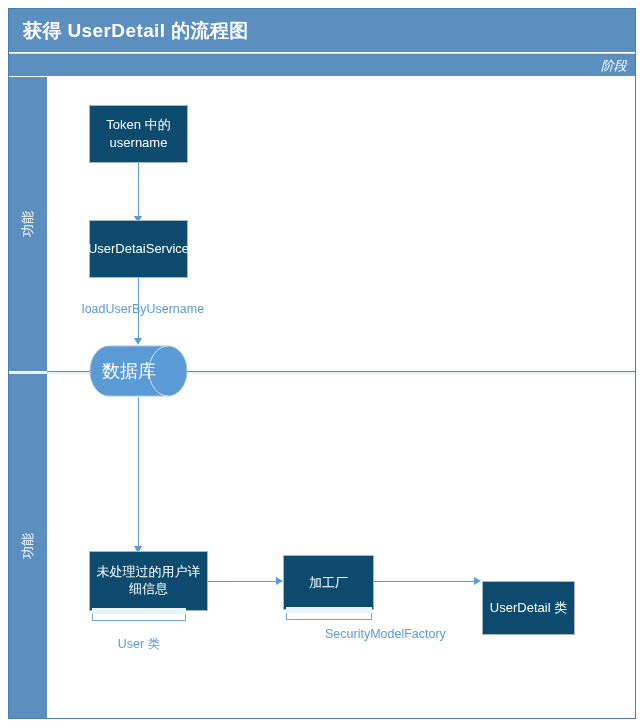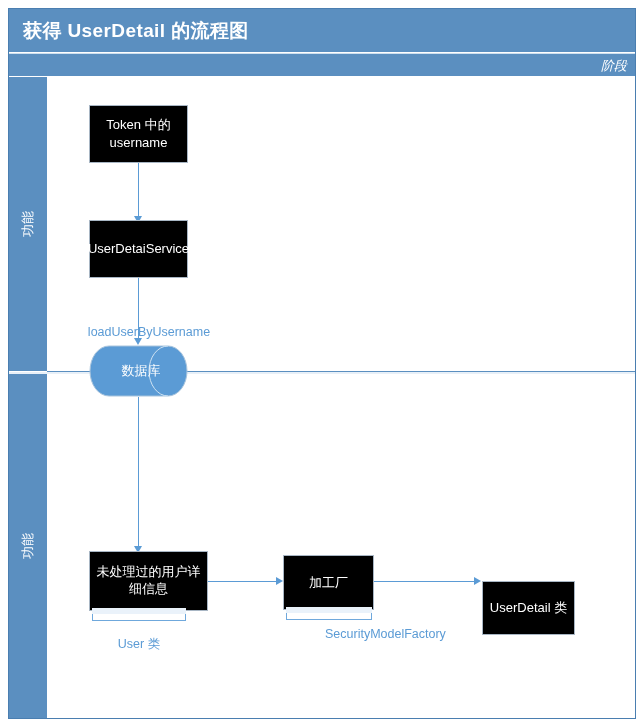--- a/index.html
+++ b/index.html
@@ -116,21 +116,21 @@
     left: 9px;
     top: 372px;
     width: 626px;
     height: 2px;
     background: #e8f0f8;
   }
 
   
   .node {
     position: absolute;
-    background: #000000;
+    background: #0c4a6e;
     border: 1px solid #a8b6c4;
     box-sizing: border-box;
     color: #ffffff;
     display: flex;
     align-items: center;
     justify-content: center;
     text-align: center;
     font-size: 13px;
     line-height: 1.35;
     padding: 2px 4px;
@@ -140,29 +140,29 @@
   .db {
     position: absolute;
     left: 89px;
     top: 345px;
     width: 100px;
     height: 52px;
   }
   .db svg { display: block; }
   .db-label {
     position: absolute;
-    left: 12px;
+    left: 0;
     top: 0;
     width: 80px;
     height: 52px;
     display: flex;
     align-items: center;
     justify-content: center;
     color: #ffffff;
-    font-size: 13px;
+    font-size: 18px;
     pointer-events: none;
   }
 
   
   .conn {
     position: absolute;
     background: #5b9bd5;
   }
   .conn-v { width: 1px; }
   .conn-h { height: 1px; }
@@ -272,19 +272,19 @@
   <div class="node" style="left:283px; top:555px; width:91px; height:55px;">加工厂</div>
 
   <div class="node" style="left:482px; top:581px; width:93px; height:54px;">UserDetail 类</div>
 
   <div class="bracket-fill" style="left:92px; top:608px; width:94px;"></div>
   <div class="bracket" style="left:92px; top:614px; width:94px;"></div>
 
   <div class="bracket-fill" style="left:286px; top:607px; width:86px;"></div>
   <div class="bracket" style="left:286px; top:613px; width:86px;"></div>
 
-  <div class="edge-label" style="left:78px; top:302px; width:142px;margin-top:23px;">loadUserByUsername</div>
+  <div class="edge-label" style="left:72px; top:302px; width:142px;">loadUserByUsername</div>
 
   <div class="note-label" style="left:92px; top:635px; width:94px;">User 类</div>
 
   <div class="note-label" style="left:279px; top:625px; width:96px;margin-left:46px;">SecurityModelFactory</div>
 
 </div>
 
 </body></html>

